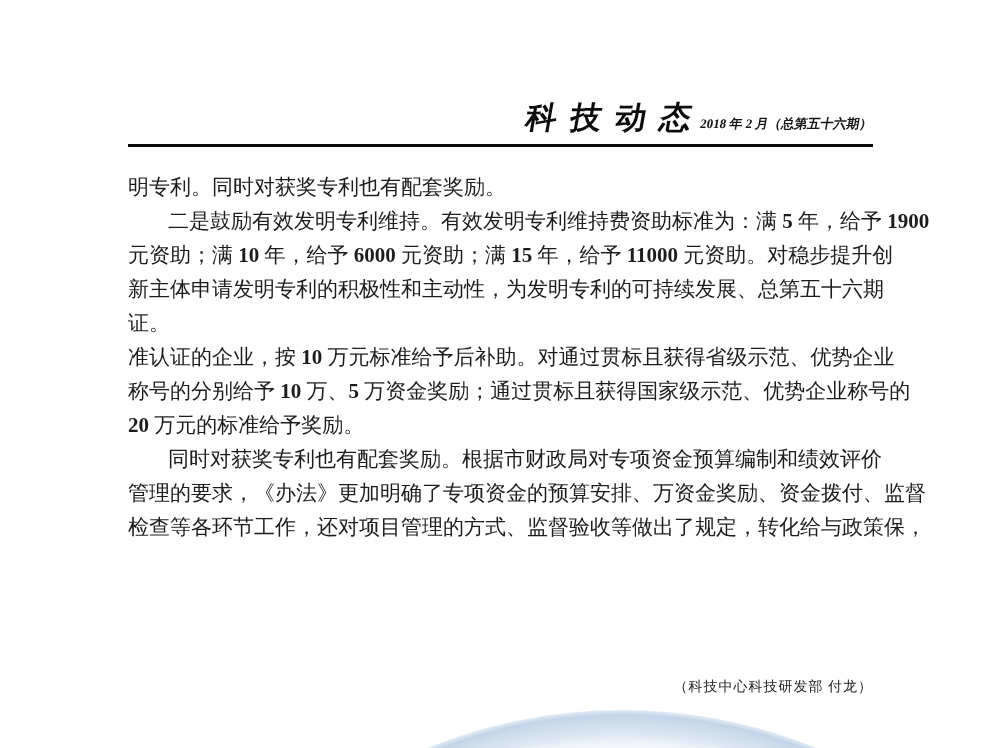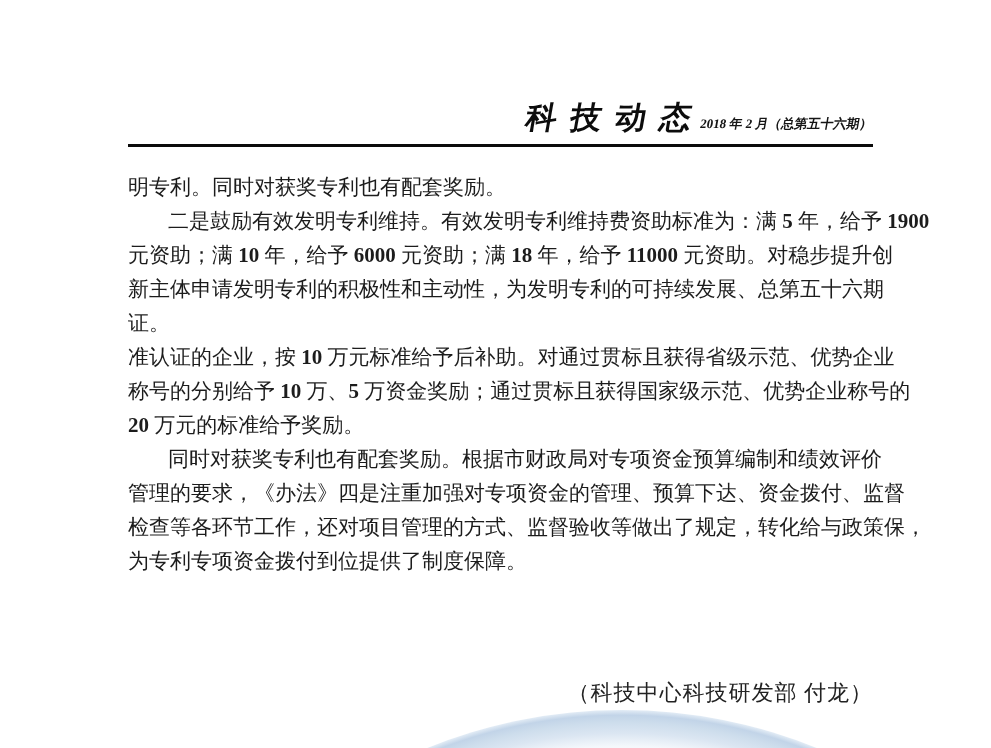--- a/index.html
+++ b/index.html
@@ -83,21 +83,21 @@
   }
   .line.full { text-align-last: justify; }
   .line.indent { padding-left: 40px; }
   .line b { font-weight: bold; }
 
   
   .signature {
     position: absolute;
     top: 678px;
     right: 118px;
-    font-size: 22px;
+    font-size: 14px;
     letter-spacing: 1px;
     color: #222222;
   }
 </style>
 </head>
 <body>
 
 <div class="page">
 
   <div class="watermark"></div>
@@ -106,27 +106,26 @@
     <span class="masthead-inner">
       <span class="journal-title">科 技 动 态</span><span class="issue-info">2018 年 2 月（总第五十六期）</span>
     </span>
   </header>
 
   <div class="rule"></div>
 
   <main class="body-text">
     <div class="line">明专利。同时对获奖专利也有配套奖励。</div>
     <div class="line full indent">二是鼓励有效发明专利维持。有效发明专利维持费资助标准为：满 <b>5</b> 年，给予 <b>1900</b></div>
-    <div class="line full">元资助；满 <b>10</b> 年，给予 <b>6000</b> 元资助；满 <b>18</b> 年，给予 <b>11000</b> 元资助。对稳步提升创</div>
+    <div class="line full">元资助；满 <b>10</b> 年，给予 <b>6000</b> 元资助；满 <b>15</b> 年，给予 <b>11000</b> 元资助。对稳步提升创</div>
     <div class="line full">新主体申请发明专利的积极性和主动性，为发明专利的可持续发展、总第五十六期</div>
     <div class="line">证。</div>
     <div class="line full">准认证的企业，按 <b>10</b> 万元标准给予后补助。对通过贯标且获得省级示范、优势企业</div>
     <div class="line full">称号的分别给予 <b>10</b> 万、<b>5</b> 万资金奖励；通过贯标且获得国家级示范、优势企业称号的</div>
     <div class="line"><b>20</b> 万元的标准给予奖励。</div>
     <div class="line full indent">同时对获奖专利也有配套奖励。根据市财政局对专项资金预算编制和绩效评价</div>
-    <div class="line full">管理的要求，《办法》四是注重加强对专项资金的管理、预算下达、资金拨付、监督</div>
+    <div class="line full">管理的要求，《办法》更加明确了专项资金的预算安排、万资金奖励、资金拨付、监督</div>
     <div class="line full">检查等各环节工作，还对项目管理的方式、监督验收等做出了规定，转化给与政策保，</div>
-    <div class="line">为专利专项资金拨付到位提供了制度保障。</div>
   </main>
 
   <div class="signature">（科技中心科技研发部 付龙）</div>
 
 </div>
 
 </body></html>

